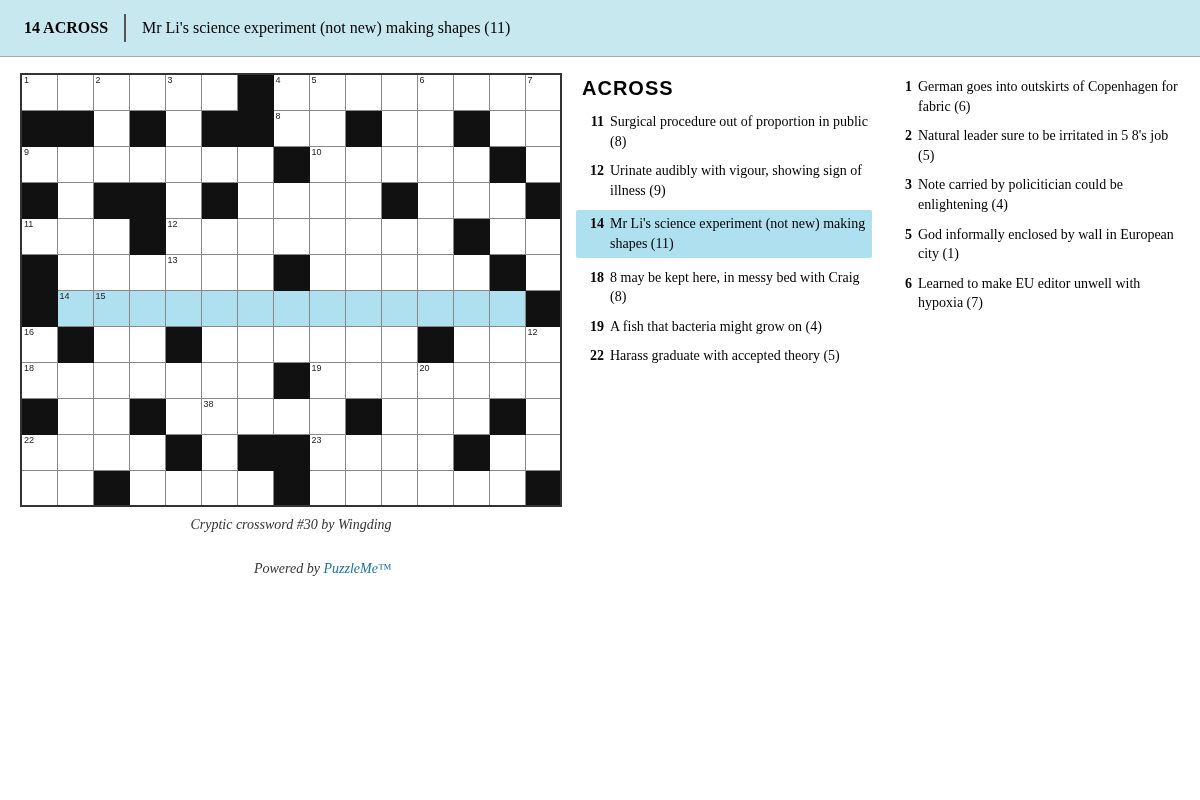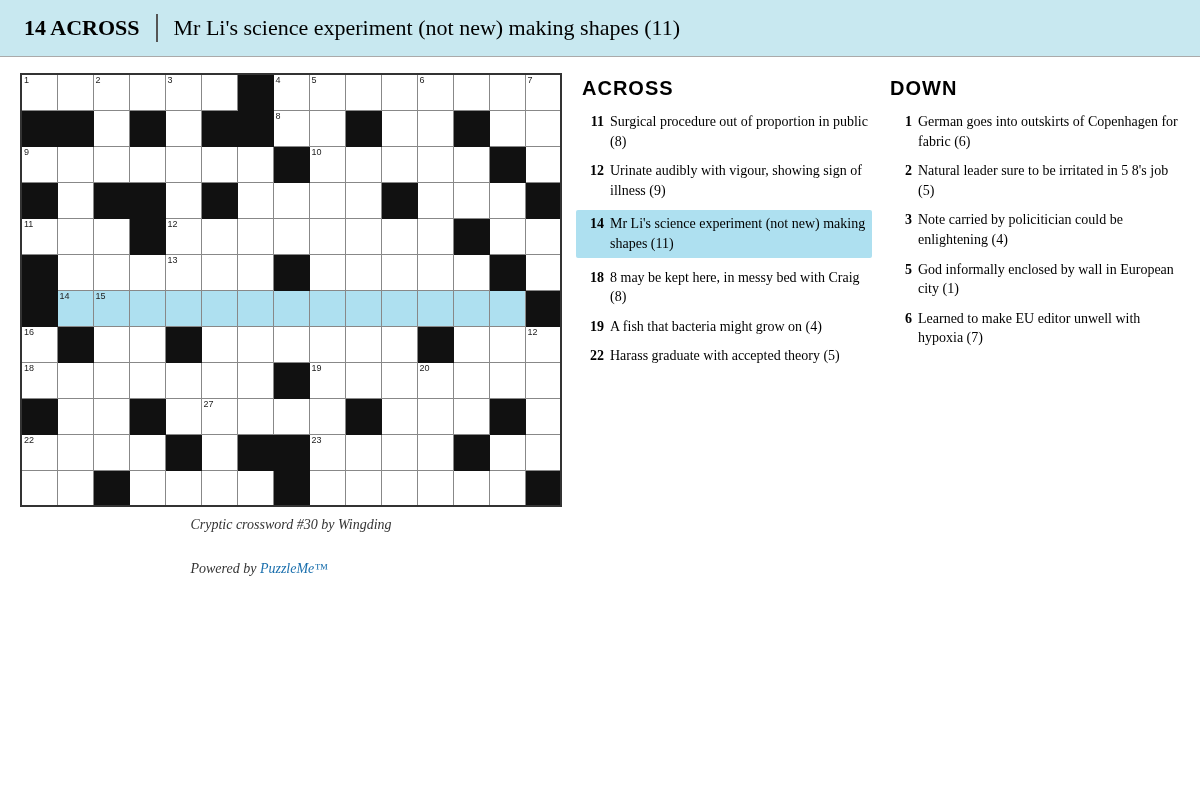--- a/index.html
+++ b/index.html
@@ -7,21 +7,21 @@
       font-family: Georgia, 'Times New Roman', serif;
       background: #fff;
       width: 1200px;
       height: 800px;
       overflow: hidden;
     }
 
     .top-bar {
       background: #c8e8f0;
       padding: 14px 24px;
-      font-size: 22px;
+      font-size: 16px;
       font-weight: normal;
       display: flex;
       align-items: center;
       gap: 12px;
       border-bottom: 1px solid #aaa;
     }
     .top-bar-clue-num {
       font-weight: bold;
     }
     .top-bar-divider {
@@ -79,21 +79,21 @@
       position: absolute;
       top: 1px;
       left: 2px;
       font-size: 9px;
       font-family: Arial, sans-serif;
       color: #222;
       line-height: 1;
     }
 
     .crossword-caption {
-      text-align: left;
+      text-align: right;
       margin-top: 10px;
       font-size: 14px;
       color: #333;
       font-style: italic;
     }
     .crossword-caption .powered {
       font-style: italic;
       margin-top: 28px;
     }
     .crossword-caption .puzzleme {
@@ -365,21 +365,21 @@
             <td></td>
           </tr>
 
           <tr>
             <td class="black"></td>
             <td></td>
             <td></td>
             <td class="black"></td>
             <td></td>
             <td>
-                <span class="cell-number">27</span>
+                <span class="cell-number">38</span>
               </td>
             <td></td>
             <td></td>
             <td></td>
             <td class="black"></td>
             <td></td>
             <td></td>
             <td></td>
             <td class="black"></td>
             <td></td>
@@ -463,21 +463,20 @@
             <span class="clue-text">A fish that bacteria might grow on (4)</span>
           </div>
           <div class="clue-item">
             <span class="clue-num">22</span>
             <span class="clue-text">Harass graduate with accepted theory (5)</span>
           </div>
         </div>
     </div>
 
     <div class="clue-column">
-      <h2>DOWN</h2>
       <div id="down-clues">
           <div class="clue-item">
             <span class="clue-num">1</span>
             <span class="clue-text">German goes into outskirts of Copenhagen for fabric (6)</span>
           </div>
           <div class="clue-item">
             <span class="clue-num">2</span>
             <span class="clue-text">Natural leader sure to be irritated in 5 8's job (5)</span>
           </div>
           <div class="clue-item">

